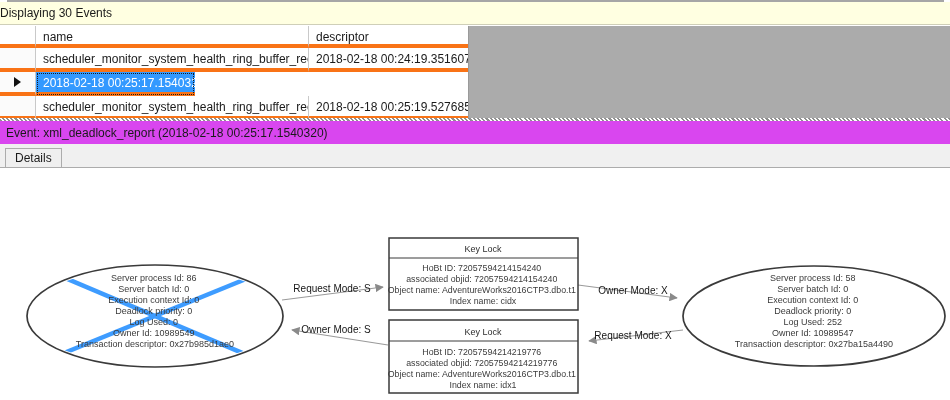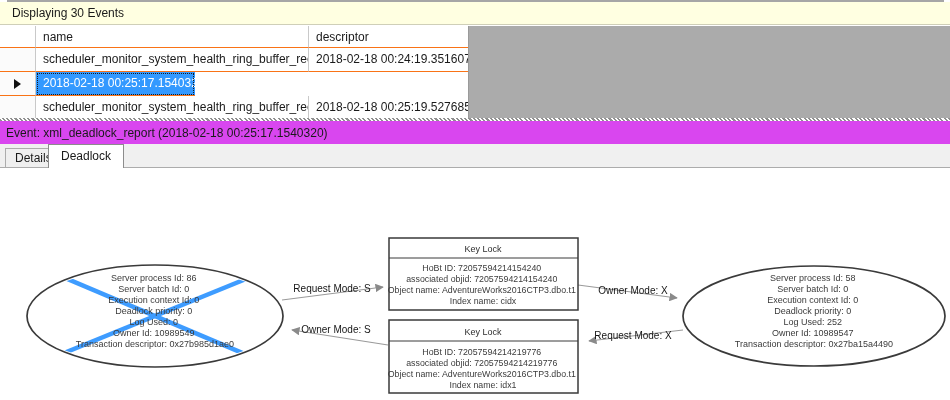--- a/index.html
+++ b/index.html
@@ -7,29 +7,29 @@
     position:relative;width:950px;height:400px;overflow:hidden;
     font-family:"Liberation Sans",sans-serif;background:#fff;color:#1a1a1a;
     -webkit-font-smoothing:antialiased;
   }
   
   .top-line{position:absolute;top:0;left:7px;width:937px;height:2px;background:#a6a6a6;}
   
   .info-bar{
     position:absolute;top:2px;left:0;width:100%;height:23px;background:#FFFFE1;
     border-bottom:1px solid #cfcfb8;box-sizing:border-box;
-    font-size:12px;line-height:22px;padding-left:12px;
+    font-size:12px;line-height:22px;padding-left:0;
   }
   
   .grid{position:absolute;top:26px;left:0;width:950px;height:92px;background:#ABABAB;}
   .grid-table{position:absolute;top:0;left:0;width:469px;background:#fff;border-right:1px solid #9a9a9a;box-sizing:border-box;}
   .grid-row{display:flex;height:24px;box-sizing:border-box;}
   .grid-row.header{height:22px;}
   .cell{
-    box-sizing:border-box;border-right:1px solid #c9c9c9;border-bottom:1px solid #f97316;
+    box-sizing:border-box;border-right:1px solid #c9c9c9;border-bottom:4px solid #f97316;
     font-size:12px;line-height:22px;padding-left:7px;white-space:nowrap;overflow:hidden;
     background:#fff;
   }
   .cell.selector{width:36px;padding:0;background:#fbfbfb;display:flex;align-items:center;justify-content:center;}
   .cell.name{width:273px;}
   .cell.ts{width:159px;border-right:none;}
   .grid-row.header .cell{background:#fff;color:#1a1a1a;}
   .rowset.selected-row .cell.name,
   .rowset.selected-row .cell.ts{background:#3399FF;color:#fff;}
   .rowset.selected-row .sel-wrap{outline:1px dotted #1b1b1b;outline-offset:-2px;}
@@ -108,21 +108,20 @@
   </div>
 
   <div class="splitter"></div>
 
   <div class="event-bar">
     <span>Event: xml_deadlock_report (2018-02-18 00:25:17.1540320)</span>
   </div>
 
   <div class="tabstrip">
     <div class="tab details">Details</div>
-    <div class="tab deadlock">Deadlock</div>
   </div>
 
   <div class="content">
     <svg width="950" height="232" viewBox="0 0 950 232">
       <defs>
         <marker id="arrow" viewBox="0 0 10 10" refX="9" refY="5" markerWidth="7" markerHeight="7" orient="auto-start-reverse">
           <path d="M0,0 L10,5 L0,10 z" fill="#8a8a8a"></path>
         </marker>
         <clipPath id="victimClip">
             <ellipse cx="155" cy="148" rx="126" ry="49"></ellipse>

